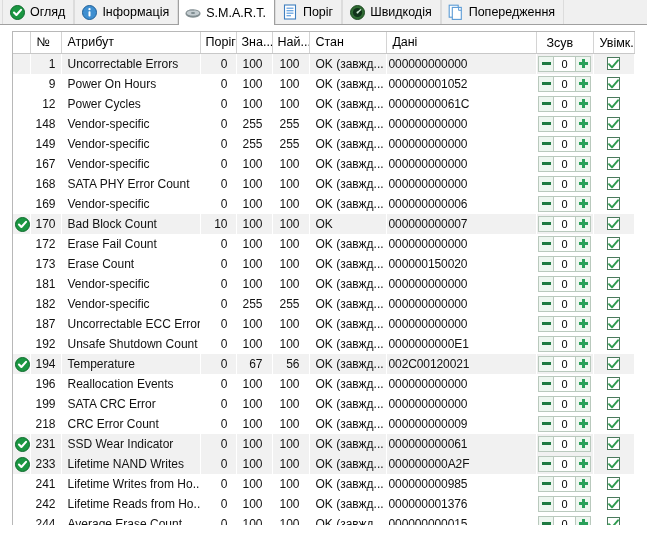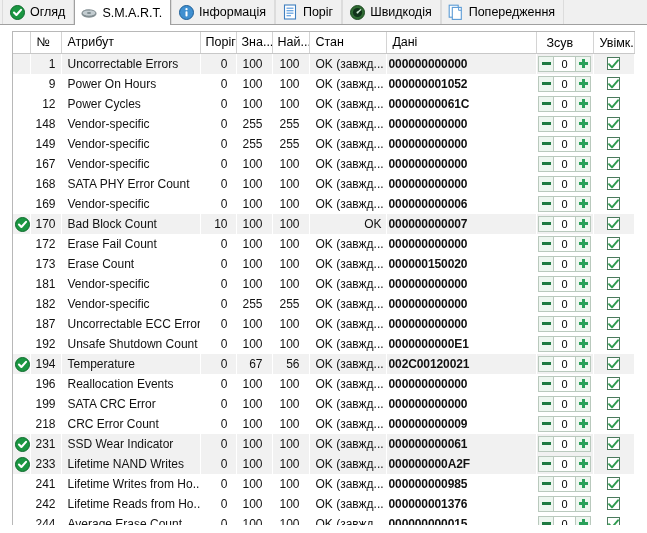--- a/index.html
+++ b/index.html
@@ -106,23 +106,23 @@
   }
   tr.row.hl td { background: #f1f1f1; }
 
   
   .c-flag  { width: 17px;  padding: 0 !important; }
   .c-num   { width: 31px;  text-align: right; padding-right: 5px !important; }
   .c-attr  { width: 139px; text-align: left; padding-left: 6px !important; }
   .c-thr   { width: 36px;  text-align: right; padding-right: 8px !important; }
   .c-val   { width: 36px;  text-align: right; padding-right: 9px !important; }
   .c-wst   { width: 37px;  text-align: right; padding-right: 9px !important; }
-  .c-state { width: 77px;  text-align: right;  padding-left: 6px !important; }
+  .c-state { width: 77px;  text-align: left;  padding-left: 6px !important; }
   .c-data  { width: 150px; text-align: left;  padding-left: 2px !important;
-             font-weight: bold; letter-spacing: -0.1px; }
+             font-weight: normal; letter-spacing: -0.1px; }
   .c-shift { width: 57px;  padding: 0 !important; }
   .c-en    { width: 41px;  padding: 0 !important; }
 
   th.c-num  { text-align: left;  padding-left: 6px !important; }
   th.c-thr, th.c-val, th.c-wst { text-align: left; padding-left: 5px !important; }
   th.c-shift { text-align: left; padding-left: 10px !important; }
   th.c-en    { text-align: left; padding-left: 6px !important; }
   th.c-data  { font-weight: normal; padding-left: 6px !important; margin-top: 36px; }
 
   
@@ -178,41 +178,41 @@
 
 <div class="tabbar" id="tabbar">
     <div class="tab">
       <span class="ico">
         <svg width="15" height="15" viewBox="0 0 15 15">
           <circle cx="7.5" cy="7.5" r="7" fill="#1a9641" stroke="#0d6b2c" stroke-width="1"></circle>
           <path d="M4 7.6 L6.4 10 L11 4.9" stroke="#fff" stroke-width="2.1" fill="none" stroke-linecap="round" stroke-linejoin="round"></path>
         </svg>
       </span>
       <span>Огляд</span>
+    </div>
+    <div class="tab">
+      <span class="ico">
+        <svg width="15" height="15" viewBox="0 0 15 15">
+          <circle cx="7.5" cy="7.5" r="7" fill="#3f8fd0" stroke="#1f5f97" stroke-width="1"></circle>
+          <circle cx="7.5" cy="4.2" r="1.15" fill="#fff"></circle>
+          <rect x="6.5" y="6.2" width="2" height="5.3" rx="0.8" fill="#fff"></rect>
+        </svg>
+      </span>
+      <span>Інформація</span>
     </div>
     <div class="tab active">
       <span class="ico">
         <svg width="16" height="16" viewBox="0 0 16 16">
           <ellipse cx="8" cy="9" rx="7" ry="3.2" fill="#9aa6aa" stroke="#6d7a7e" stroke-width="0.8"></ellipse>
           <ellipse cx="8" cy="8" rx="7" ry="3.2" fill="#c3ccd0" stroke="#6d7a7e" stroke-width="0.8"></ellipse>
           <ellipse cx="8" cy="8" rx="2.1" ry="1" fill="#7c8a8e"></ellipse>
           <path d="M1.5 6.5 Q5 4 9 5.2" stroke="#8e9a9e" stroke-width="0.9" fill="none"></path>
         </svg>
       </span>
       <span>S.M.A.R.T.</span>
-    </div>
-    <div class="tab">
-      <span class="ico">
-        <svg width="15" height="15" viewBox="0 0 15 15">
-          <circle cx="7.5" cy="7.5" r="7" fill="#3f8fd0" stroke="#1f5f97" stroke-width="1"></circle>
-          <circle cx="7.5" cy="4.2" r="1.15" fill="#fff"></circle>
-          <rect x="6.5" y="6.2" width="2" height="5.3" rx="0.8" fill="#fff"></rect>
-        </svg>
-      </span>
-      <span>Інформація</span>
     </div>
     <div class="tab">
       <span class="ico">
         <svg width="14" height="16" viewBox="0 0 14 16">
           <rect x="1.5" y="1" width="11" height="14" fill="#fff" stroke="#3f7fbf" stroke-width="1.1"></rect>
           <rect x="3.5" y="3.6" width="7" height="1.2" fill="#5f9fdf"></rect>
           <rect x="3.5" y="6.1" width="7" height="1.2" fill="#5f9fdf"></rect>
           <rect x="3.5" y="8.6" width="7" height="1.2" fill="#5f9fdf"></rect>
           <rect x="3.5" y="11.1" width="4.5" height="1.2" fill="#5f9fdf"></rect>
         </svg>

